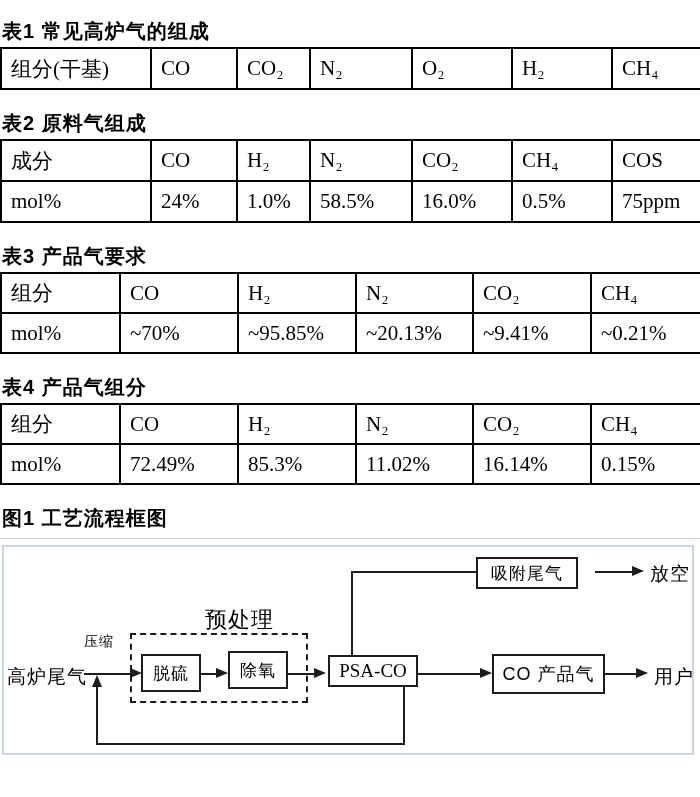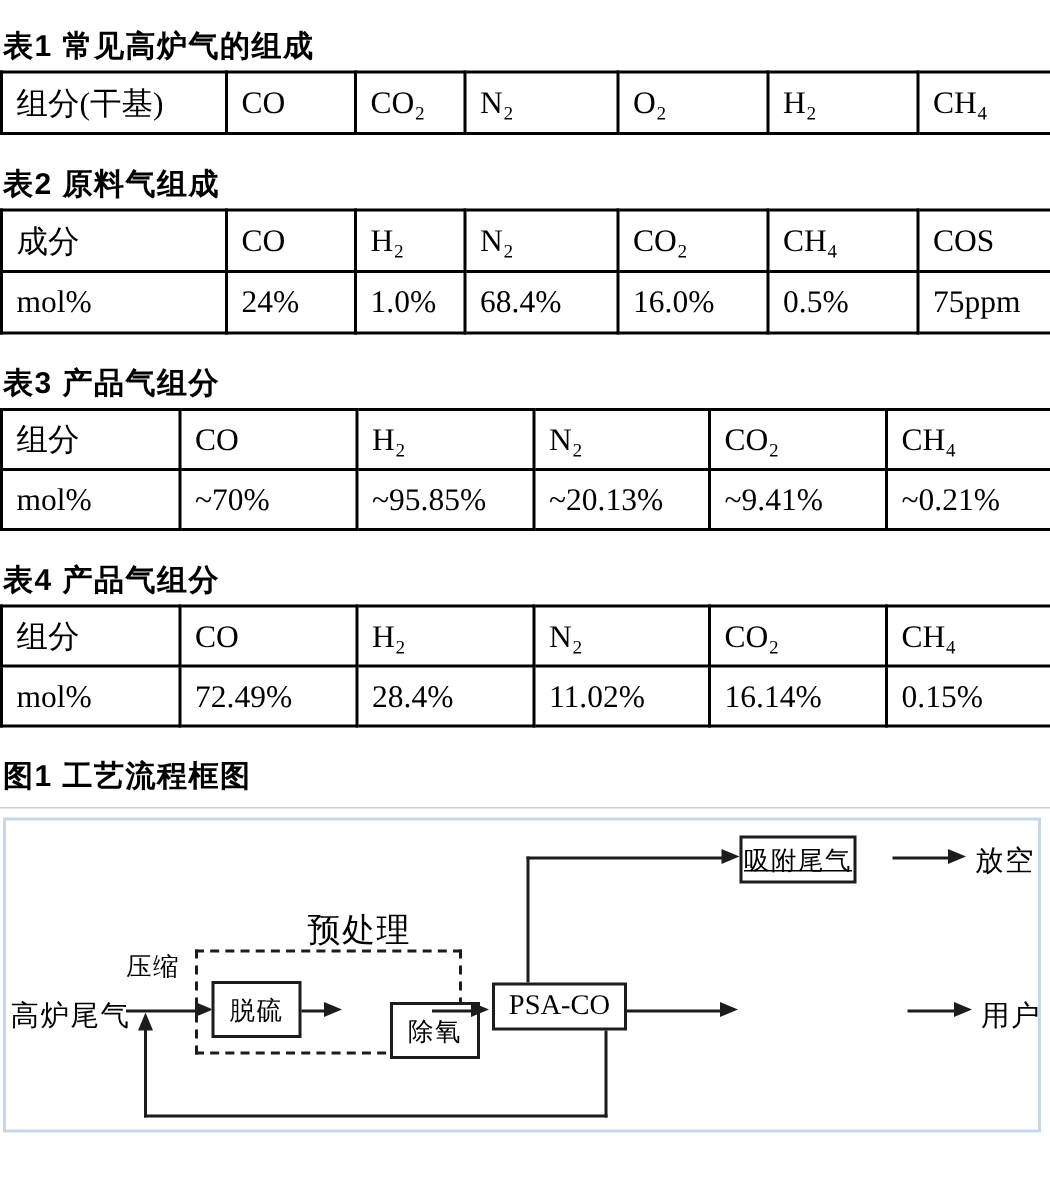--- a/index.html
+++ b/index.html
@@ -137,29 +137,29 @@
     <td>H₂</td>
     <td>N₂</td>
     <td>CO₂</td>
     <td>CH₄</td>
     <td>COS</td>
   </tr>
   <tr>
     <td>mol%</td>
     <td>24%</td>
     <td>1.0%</td>
-    <td>68.4%</td>
+    <td>58.5%</td>
     <td>16.0%</td>
     <td>0.5%</td>
     <td>75ppm</td>
   </tr>
 </tbody>
   </table>
 
-<div class="sec-title">表3 产品气组分</div>
+<div class="sec-title">表3 产品气要求</div>
 <table class="tbl t34">
   <colgroup>
     <col style="width:119px">
       <col style="width:118px">
       <col style="width:118px">
     <col style="width:117px">
       <col style="width:118px">
       <col style="width:110px">
   </colgroup>
   <tbody>
@@ -197,75 +197,78 @@
     <td>组分</td>
     <td>CO</td>
     <td>H₂</td>
     <td>N₂</td>
     <td>CO₂</td>
     <td>CH₄</td>
   </tr>
   <tr>
     <td>mol%</td>
     <td>72.49%</td>
-    <td>28.4%</td>
+    <td>85.3%</td>
     <td>11.02%</td>
     <td>16.14%</td>
     <td>0.15%</td>
   </tr>
 </tbody>
   </table>
 
 <div class="sec-title">图1 工艺流程框图</div>
 <div class="pre-fig-rule"></div>
 
 <div class="fig-box">
 
   <span class="lab" style="left:3px; top:117px; font-size:19px;">高炉尾气</span>
-  <span class="lab" style="left:80px; top:86px; font-size:17px;">压缩</span>
+  <span class="lab" style="left:80px; top:86px; font-size:14px;">压缩</span>
 
   <div class="hline" style="left:80px; top:126px; width:48px;"></div>
   <div class="ar-r" style="left:126px; top:121px;"></div>
 
   <span class="lab" style="left:201px; top:58px; font-size:22px;">预处理</span>
   <div class="dashed-box" style="left:126px; top:86px; width:178px; height:70px;"></div>
 
   <div class="nbox" style="left:137px; top:107px; width:60px; height:38px;">
     <span>脱硫</span>
   </div>
 
   <div class="hline" style="left:197px; top:126px; width:17px;"></div>
   <div class="ar-r" style="left:212px; top:121px;"></div>
 
-  <div class="nbox" style="left:224px; top:121px; width:60px; height:38px;margin-left:32px;">
+  <div class="nbox" style="left:224px; top:104px; width:60px; height:38px;">
     <span>除氧</span>
   </div>
 
   <div class="hline" style="left:284px; top:126px; width:28px;"></div>
   <div class="ar-r" style="left:310px; top:121px;"></div>
 
   <div class="nbox psa" style="left:324px; top:108px; width:90px; height:32px;">
     <span>PSA-CO</span>
   </div>
 
   <div class="vline" style="left:347px; top:24px; height:84px;"></div>
   <div class="hline" style="left:347px; top:24px; width:132px;"></div>
   <div class="ar-r" style="left:477px; top:19px;"></div>
 
-  <div class="nbox" style="left:489px; top:10px; width:78px; height:32px;text-decoration:underline;">
+  <div class="nbox" style="left:472px; top:10px; width:102px; height:32px;">
     <span>吸附尾气</span>
   </div>
 
   <div class="hline" style="left:591px; top:24px; width:39px;"></div>
   <div class="ar-r" style="left:628px; top:19px;"></div>
   <span class="lab" style="left:646px; top:14px; font-size:19px;">放空</span>
 
   <div class="hline" style="left:414px; top:126px; width:64px;"></div>
   <div class="ar-r" style="left:476px; top:121px;"></div>
 
+  <div class="nbox" style="left:488px; top:107px; width:113px; height:40px; font-size:18px;">
+    <span>CO 产品气</span>
+  </div>
 
   <div class="hline" style="left:601px; top:126px; width:33px;"></div>
   <div class="ar-r" style="left:632px; top:121px;"></div>
   <span class="lab" style="left:650px; top:117px; font-size:19px;">用户</span>
 
   <div class="vline" style="left:399px; top:140px; height:58px;"></div>
   <div class="hline" style="left:92px; top:196px; width:309px;"></div>
   <div class="vline" style="left:92px; top:138px; height:60px;"></div>
   <div class="ar-u" style="left:88px; top:128px;"></div>
 

